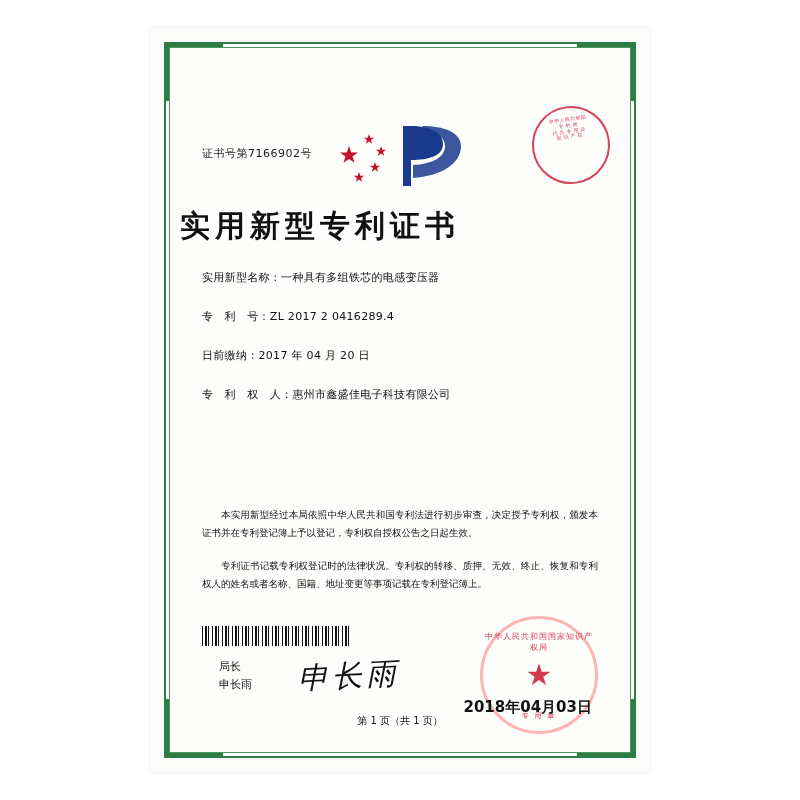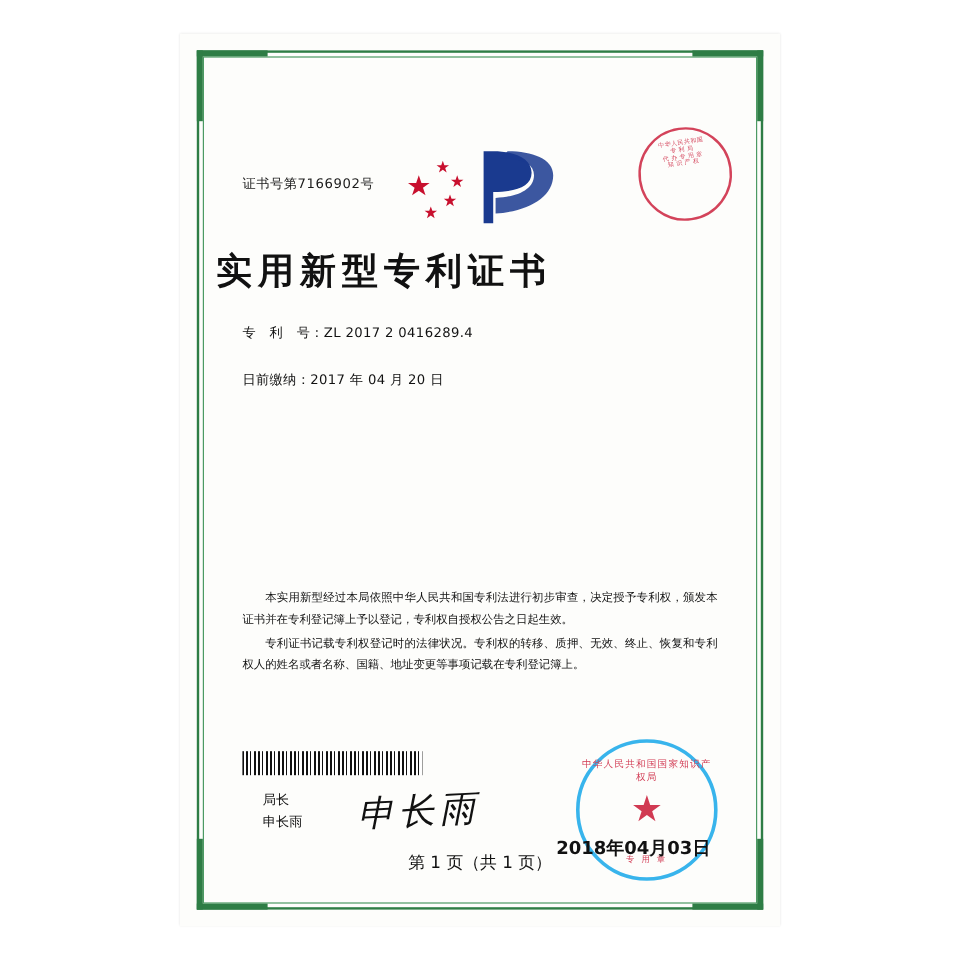--- a/index.html
+++ b/index.html
@@ -140,21 +140,21 @@
     left: 22px;
     right: 22px;
     top: 432px;
     font-size: 9.5px;
     line-height: 1.85;
     color: #111;
     text-align: justify;
     font-family: "DejaVu Sans", sans-serif;
   }
   .paras p {
-    margin: 0 0 3px 0;
+    margin: 16px 0 3px 0;
     text-indent: 19px;
   }
 
   
   .barcode {
     position: absolute;
     left: 22px;
     top: 568px;
     width: 150px;
     height: 20px;
@@ -189,21 +189,21 @@
   }
 
   
   .seal-main {
     position: absolute;
     right: 22px;
     top: 558px;
     width: 112px;
     height: 112px;
     border-radius: 50%;
-    border: 3px solid #0ea5e9;
+    border: 3px solid #fca5a5;
     color: #c8102e;
     opacity: 0.82;
   }
   .seal-main .star {
     position: absolute;
     left: 50%;
     top: 50%;
     transform: translate(-50%,-50%);
     font-size: 30px;
     color: #c8102e;
@@ -229,21 +229,21 @@
     font-family: "DejaVu Sans", sans-serif;
     z-index: 5;
     font-weight: bold;
   }
 
   .page-footer {
     position: absolute;
     left: 0; right: 0;
     bottom: 14px;
     text-align: center;
-    font-size: 14px;
+    font-size: 10px;
     color: #111;
     font-family: "DejaVu Sans", sans-serif;
   }
 </style>
 </head>
 <body>
 
 <div id="page">
 
   <div class="sheet">
@@ -281,24 +281,30 @@
           <span>专 利 局</span>
           <span>代 办 专 用 章</span>
           <span>知 识 产 权</span>
         </div>
       </div>
 
       <div class="title">实用新型专利证书</div>
 
       <div class="fields">
         <div class="field">
+          <span class="lbl">实用新型名称：</span><span class="val">一种具有多组铁芯的电感变压器</span>
+        </div>
+        <div class="field">
           <span class="lbl">专　利　号：</span><span class="val">ZL 2017 2 0416289.4</span>
         </div>
         <div class="field">
           <span class="lbl">日前缴纳：</span><span class="val">2017 年 04 月 20 日</span>
+        </div>
+        <div class="field">
+          <span class="lbl">专　利　权　人：</span><span class="val">惠州市鑫盛佳电子科技有限公司</span>
         </div>
       </div>
 
       <div class="paras">
         <p>本实用新型经过本局依照中华人民共和国专利法进行初步审查，决定授予专利权，颁发本证书并在专利登记簿上予以登记，专利权自授权公告之日起生效。</p>
         <p>专利证书记载专利权登记时的法律状况。专利权的转移、质押、无效、终止、恢复和专利权人的姓名或者名称、国籍、地址变更等事项记载在专利登记簿上。</p>
       </div>
 
       <div class="barcode"></div>
 

